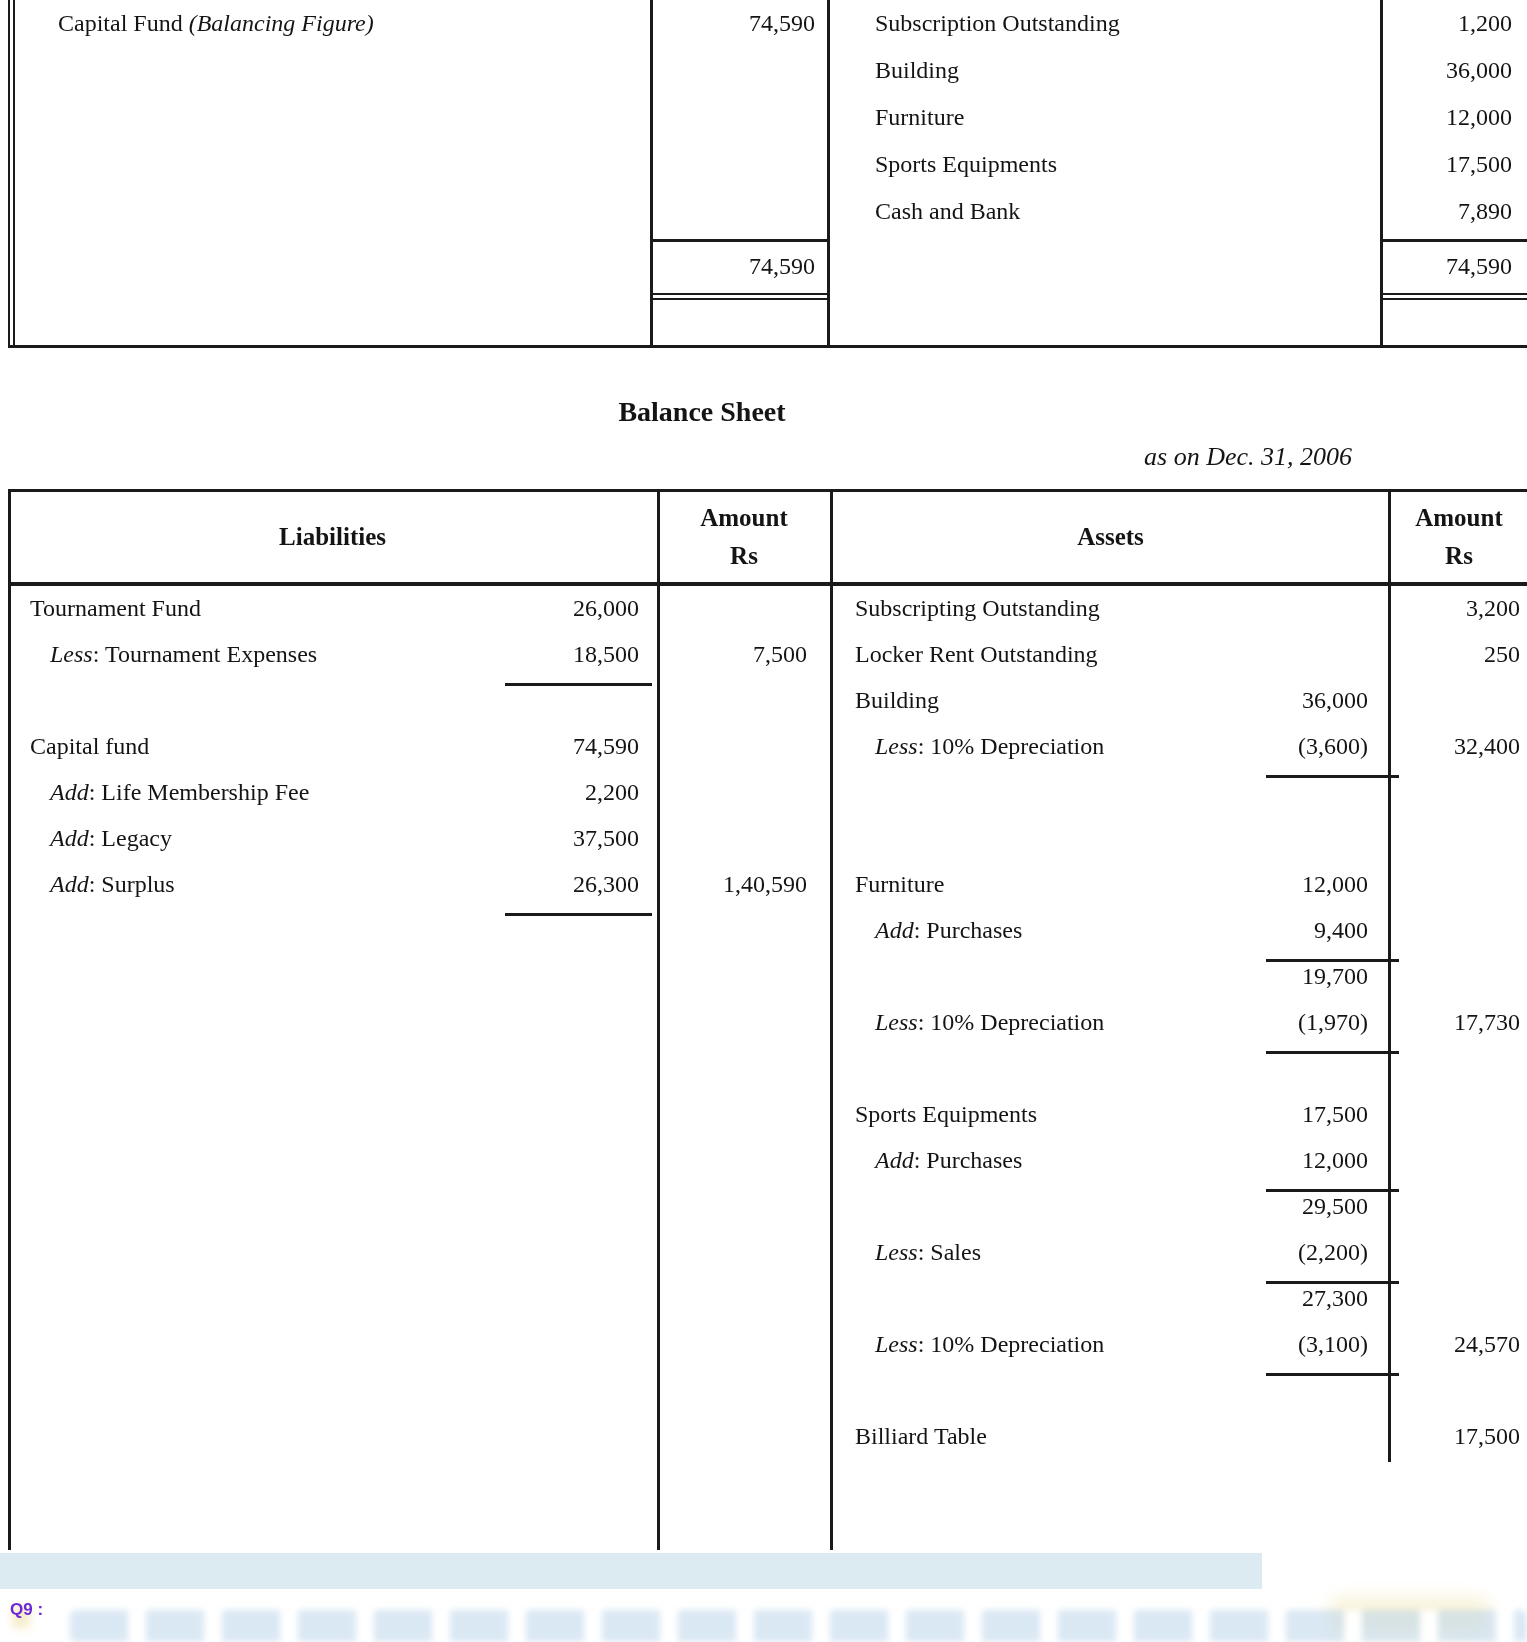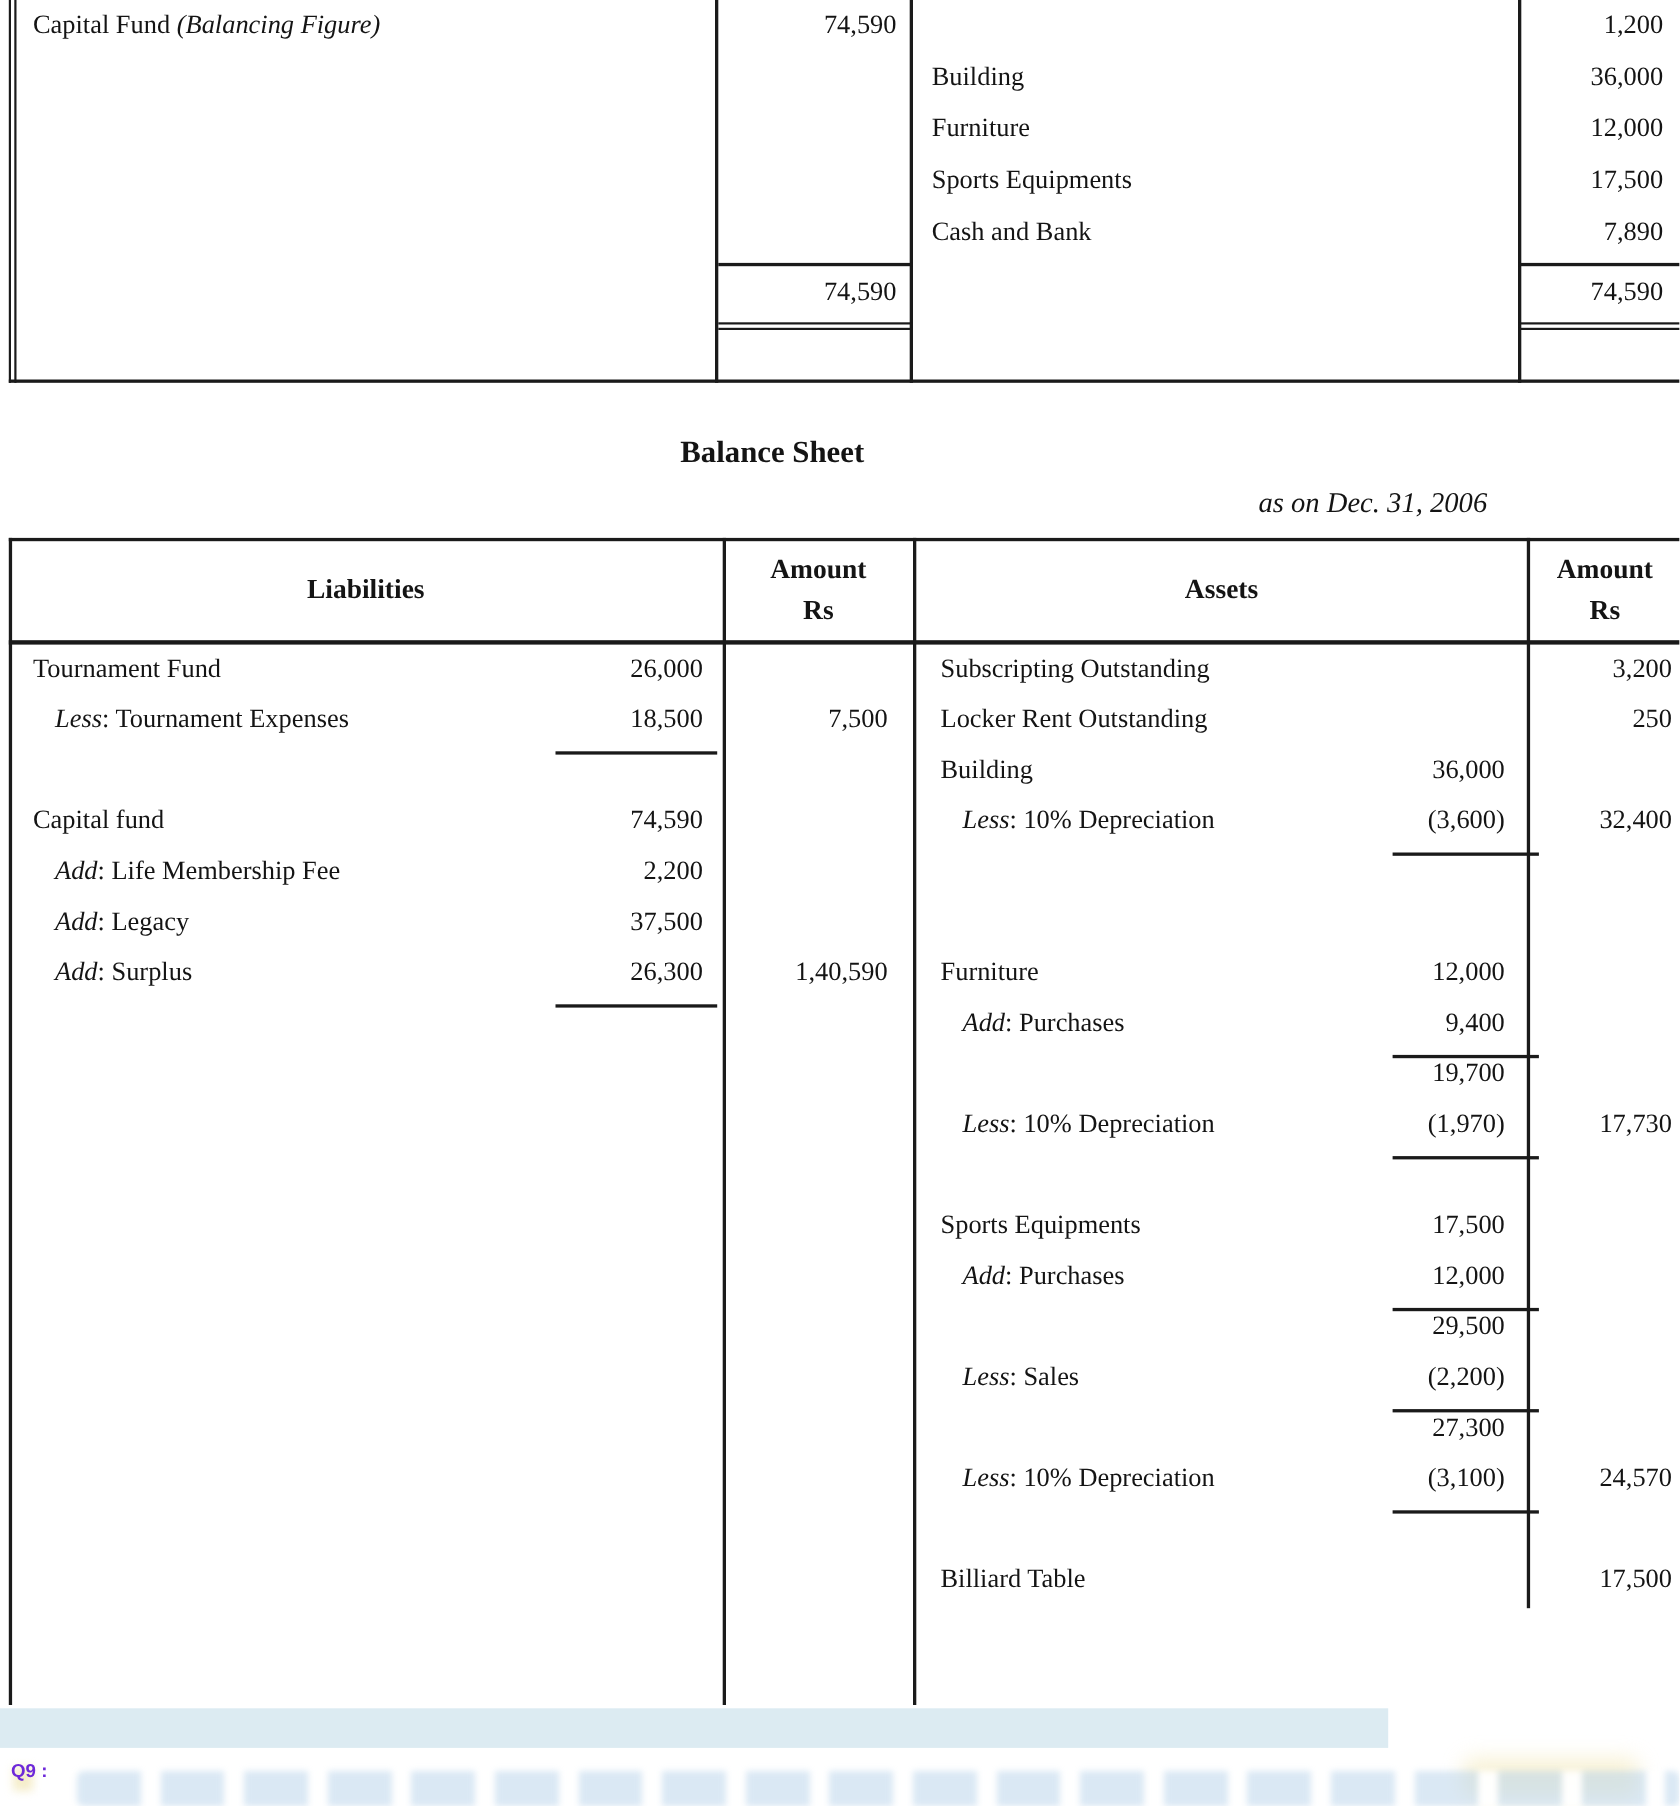--- a/index.html
+++ b/index.html
@@ -1,21 +1,21 @@
 <!DOCTYPE html>
 <html><head>
 <meta charset="utf-8">
 <style>
   html,body{margin:0;padding:0;background:#ffffff;}
   .page{position:relative;width:1527px;height:1642px;background:#ffffff;
         font-family:"Liberation Serif", serif;color:#141414;overflow:hidden;}
 
   
   .line{position:relative;height:46px;line-height:46px;font-size:24px;white-space:nowrap;}
-  .tt .line{height:47px;line-height:47px;}
+  .tt .line{height:47px;line-height:47px;padding-left:28px;}
   .lbl{display:inline-block;padding-left:22px;}
   .rcol .lbl{padding-left:14px;}
   .lbl.ind{padding-left:42px;}
   .rcol .lbl.ind{padding-left:34px;}
   .lbl i{font-style:italic;}
   .inner,.main{position:absolute;top:0;height:46px;line-height:46px;text-align:right;}
   .lcol .inner{right:191px;}
   .lcol .main{right:23px;}
   .rcol .inner{right:167px;}
   .rcol .main{right:15px;}
@@ -94,21 +94,21 @@
     <div class="vline v2"></div>
     <div class="vline v3"></div>
     <div class="tt-bottom"></div>
 
     <div class="tt-left-row line">
       <span class="lbl"><span>Capital Fund </span><i>(Balancing Figure)</i></span>
     </div>
     <div class="tt-amt">74,590</div>
 
     <div class="tt-right rcol" id="tt-assets">
-        <div class="line"><span class="main">1,200</span></div>
+        <div class="line"><span class="lbl">Subscription Outstanding</span><span class="main">1,200</span></div>
         <div class="line"><span class="lbl">Building</span><span class="main">36,000</span></div>
         <div class="line"><span class="lbl">Furniture</span><span class="main">12,000</span></div>
         <div class="line"><span class="lbl">Sports Equipments</span><span class="main">17,500</span></div>
         <div class="line"><span class="lbl">Cash and Bank</span><span class="main">7,890</span></div>
       </div>
 
     <div class="rule-a c2"></div>
     <div class="rule-a c4"></div>
     <div class="tot-row c2">74,590</div>
     <div class="tot-row c4">74,590</div>

